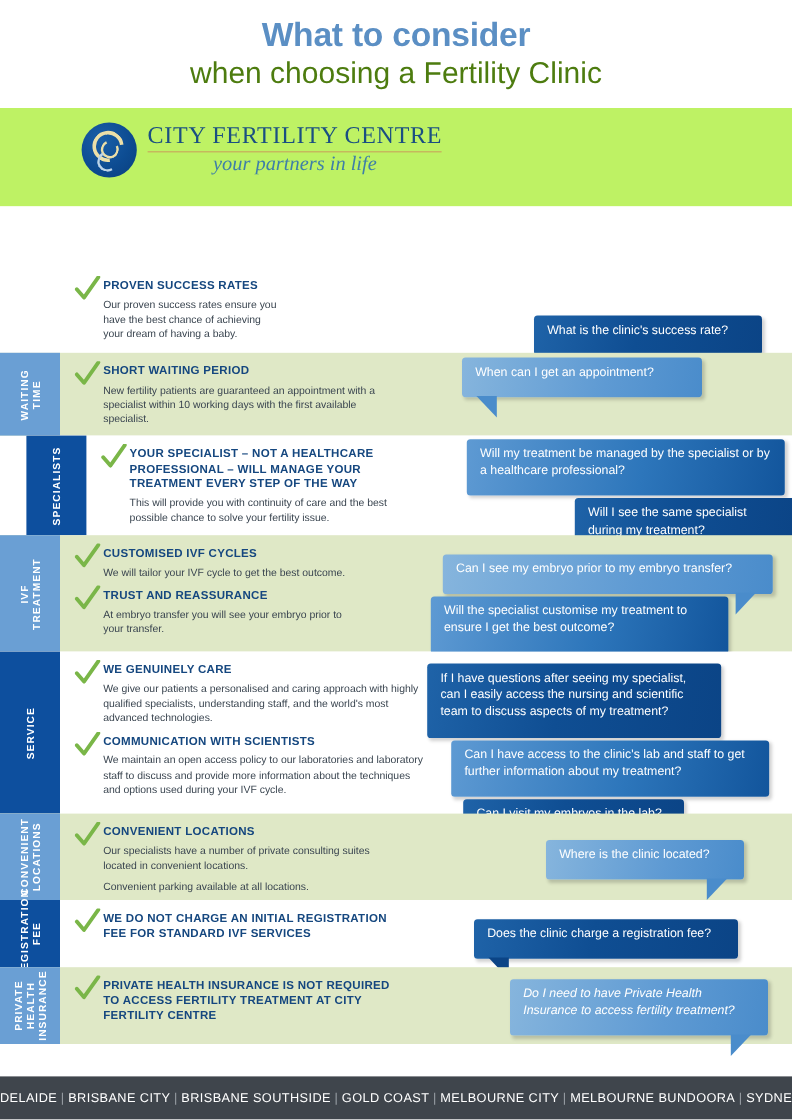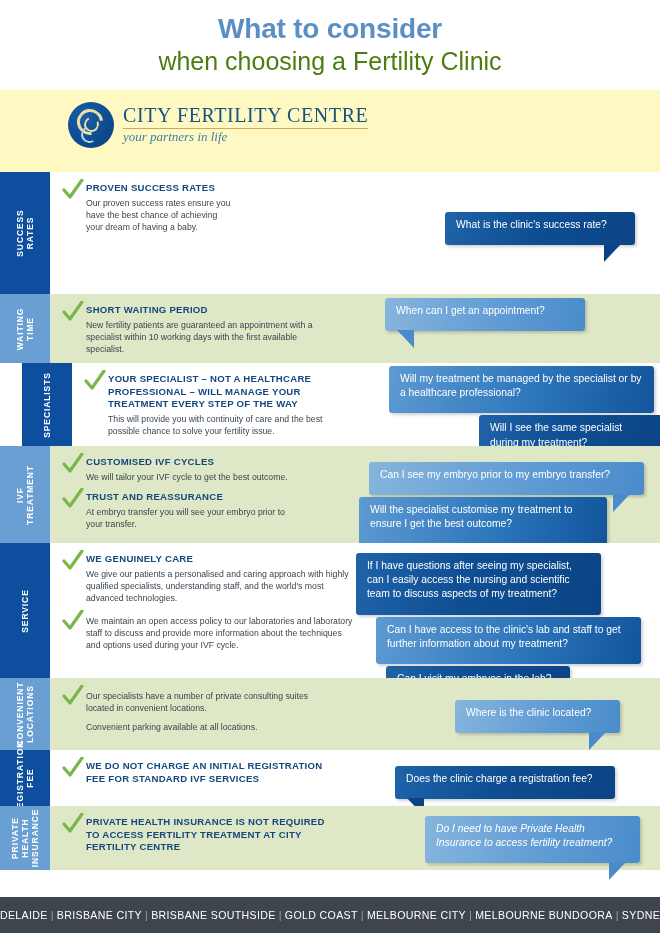--- a/index.html
+++ b/index.html
@@ -11,40 +11,40 @@
   }
   .page { position: relative; width: 660px; height: 933px; background:#fff; }
 
   
   .header { position:absolute; left:0; top:0; width:660px; height:90px;
             display:flex; flex-direction:column; align-items:center; justify-content:center; }
   .title-main { font-size:28px; font-weight:bold; color:#5b8fc4; letter-spacing:-0.2px; line-height:1.05; }
   .title-sub  { font-size:25px; font-weight:normal; color:#4d7c0f; line-height:1.2; margin-top:2px; }
 
   
-  .brandrow { position:absolute; left:0; top:90px; width:660px; height:82px; background:#fef9c3; }
+  .brandrow { position:absolute; left:0; top:90px; width:660px; height:82px; background:#bef264; }
   .logo-wrap { position:absolute; left:68px; top:12px; display:flex; align-items:center; gap:9px; }
   .logo-mark { width:46px; height:46px; border-radius:50%;
                background: radial-gradient(circle at 36% 32%, #1a5fa8 0%, #0d4c92 55%, #0a3f7d 100%);
                position:relative; flex:none; }
   .logo-mark .sp1 { position:absolute; left:9px; top:7px; width:26px; height:26px;
                     border:3px solid #ecdfa8; border-radius:50%; border-right-color:transparent;
                     transform:rotate(38deg); }
   .logo-mark .sp2 { position:absolute; left:16px; top:15px; width:15px; height:15px;
                     border:2.5px solid #ecdfa8; border-radius:50%; border-bottom-color:transparent;
                     transform:rotate(200deg); }
   .logo-mark .sp3 { position:absolute; left:13px; top:24px; width:17px; height:17px;
                     border:2px solid #bcd4e8; border-radius:50%; border-top-color:transparent; border-right-color:transparent;
                     transform:rotate(15deg); }
   .logo-text { display:flex; flex-direction:column; }
   .logo-name { font-family:"Liberation Serif", serif; font-size:20px; color:#1a4f82;
                letter-spacing:0.6px; line-height:1.05; white-space:nowrap; }
   .logo-rule { height:1px; background:#c8ab5c; margin:2px 0 1px 0; }
-  .logo-tag { font-family:"Liberation Serif", serif; font-style:italic; font-size:13px;
-              color:#3e7fa8; text-align:left; line-height:1.1; }
+  .logo-tag { font-family:"Liberation Serif", serif; font-style:italic; font-size:17px;
+              color:#3e7fa8; text-align:center; line-height:1.1; }
 
   .qbox { position:absolute; left:345px; top:96px; width:312px; height:64px;
           background:#e2ddd2; border-radius:7px;
           display:flex; align-items:center; justify-content:center; }
   .qbox-text { font-size:13.5px; color:#2b4f7a; white-space:nowrap; }
   .qbox-text b { color:#143d73; }
 
   
   .rows { position:absolute; left:0; top:172px; width:660px; }
   .row { position:relative; display:flex; width:660px; }
@@ -117,21 +117,21 @@
       </div>
     </div>
     <div class="qbox">
       <div class="qbox-text">
         <b>Questions to ask</b><span> Fertility Clinics</span>
       </div>
     </div>
   </div>
 
   <div class="rows" id="rows">
-      <div class="row white" style="height: 122px;">
+      <div class="row white" style="height: 122px; align-items: center;">
         <div class="side dark">
           <div class="side-label">
             <div>SUCCESS</div>
             <div>RATES</div>
           </div>
         </div>
         <div class="body">
           <div class="items">
             <div class="item">
               <div class="check">
@@ -259,20 +259,21 @@
                 <div class="idesc">We give our patients a personalised and caring approach with highly qualified specialists, understanding staff, and the world's most advanced technologies.</div>
               </div>
             </div>
             <div class="item">
               <div class="check">
                 <svg width="22" height="22" viewBox="0 0 22 22">
                   <path d="M2 11 L8 18 L20 1" fill="none" stroke="#7ab648" stroke-width="3.2" stroke-linecap="round" stroke-linejoin="round"></path>
                 </svg>
               </div>
               <div class="itxt" style="max-width: 272px;">
+                <div class="ihead">COMMUNICATION WITH SCIENTISTS</div>
                 <div class="idesc">We maintain an open access policy to our laboratories and laboratory staff to discuss and provide more information about the techniques and options used during your IVF cycle.</div>
               </div>
             </div>
           </div>
           <div class="bubbles" style="right: 16px; top: 10px; width: 288px;">
             <div class="bubble b-dark" style="width: 245px; margin-left: 0px;"><span>If I have questions after seeing my specialist, can I easily access the nursing and scientific team to discuss aspects of my treatment?</span></div>
             <div class="bubble b-mid" style="width: 265px; margin-left: 20px;"><span>Can I have access to the clinic's lab and staff to get further information about my treatment?</span></div>
             <div class="bubble b-dark" style="width: 184px; margin-left: 30px;"><span>Can I visit my embryos in the lab?</span><span class="tail left"></span></div>
           </div>
         </div>
@@ -286,20 +287,21 @@
         </div>
         <div class="body">
           <div class="items">
             <div class="item">
               <div class="check">
                 <svg width="22" height="22" viewBox="0 0 22 22">
                   <path d="M2 11 L8 18 L20 1" fill="none" stroke="#7ab648" stroke-width="3.2" stroke-linecap="round" stroke-linejoin="round"></path>
                 </svg>
               </div>
               <div class="itxt" style="max-width: 225px;">
+                <div class="ihead">CONVENIENT LOCATIONS</div>
                 <div class="idesc">Our specialists have a number of private consulting suites located in convenient locations.</div>
                 <div class="idesc">Convenient parking available at all locations.</div>
               </div>
             </div>
           </div>
           <div class="bubbles" style="right: 40px; top: 22px; width: 165px;">
             <div class="bubble b-light" style="width: 165px; margin-left: 0px;"><span>Where is the clinic located?</span><span class="tail right"></span></div>
           </div>
         </div>
       </div>

